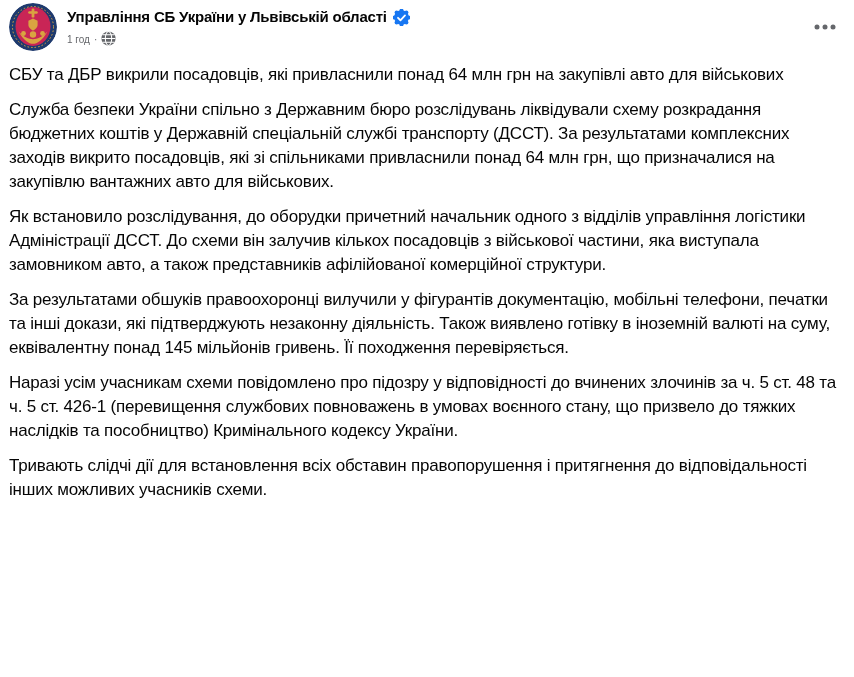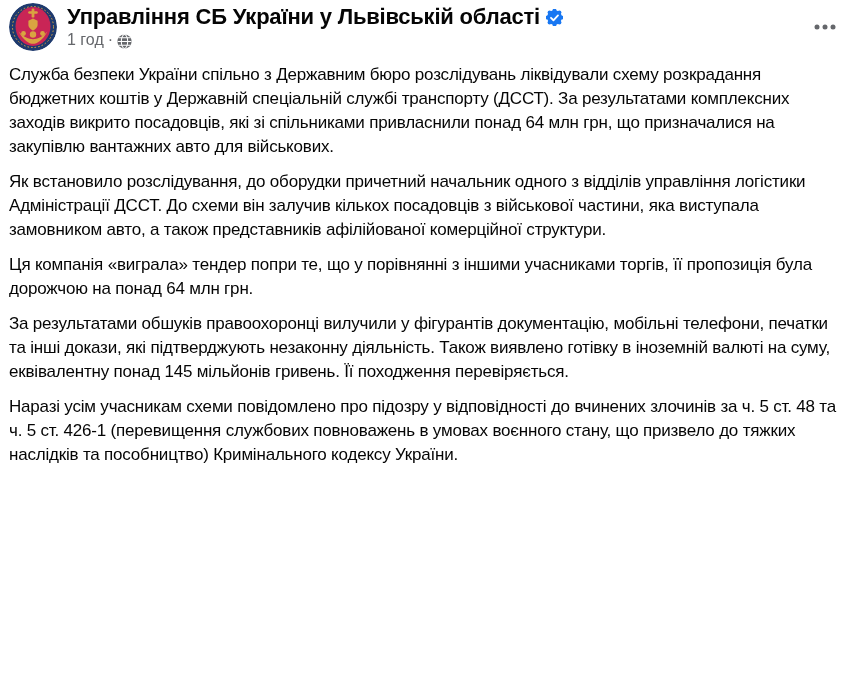--- a/index.html
+++ b/index.html
@@ -24,28 +24,28 @@
   
   .post-header{position:relative;display:flex;align-items:flex-start;padding:3px 14px 0 9px;}
   .avatar{
     width:48px;height:48px;border-radius:50%;flex:0 0 48px;display:block;
     box-shadow:inset 0 0 0 1px rgba(0,0,0,.08);cursor:pointer;overflow:hidden;
   }
   .avatar svg{display:block;}
   .header-info{margin-left:10px;padding-top:3px;min-width:0;}
   .name-row{display:flex;align-items:center;gap:6px;}
   .page-name{
-    font-size:22px;font-weight:700;color:var(--text_primary);
+    font-size:15px;font-weight:700;color:var(--text_primary);
     letter-spacing:-0.2px;line-height:21px;cursor:pointer;text-align:right;
   }
   .verified{display:inline-flex;align-items:center;margin-top:1px;}
   .verified svg .seal{fill:var(--verified_blue);}
   .meta-row{
-    display:flex;align-items:flex-end;gap:4px;margin-top:3px;
-    font-size:16px;color:var(--text_secondary);line-height:19px;
+    display:flex;align-items:flex-start;gap:4px;margin-top:3px;
+    font-size:10px;color:var(--text_secondary);line-height:19px;
   }
   .meta-row .timestamp{cursor:pointer;}
   .globe{display:inline-flex;align-items:center;color:var(--text_secondary);margin-top:1px;}
   .more-btn{
     position:absolute;right:12px;top:12px;width:34px;height:30px;border-radius:6px;
     display:flex;align-items:center;justify-content:center;color:var(--text_secondary);cursor:pointer;
   }
 
   
   .post-body{
@@ -119,20 +119,21 @@
         <g fill="currentColor">
           <circle cx="5" cy="13" r="2.5"></circle>
           <circle cx="13" cy="13" r="2.5"></circle>
           <circle cx="21" cy="13" r="2.5"></circle>
         </g>
       </svg>
     </div>
   </div>
 
   <div class="post-body">
+      <p>СБУ та ДБР викрили посадовців, які привласнили понад 64 млн грн на закупівлі авто для військових</p>
       <p>Служба безпеки України спільно з Державним бюро розслідувань ліквідували схему розкрадання бюджетних коштів у Державній спеціальній службі транспорту (ДССТ). За результатами комплексних заходів викрито посадовців, які зі спільниками привласнили понад 64 млн грн, що призначалися на закупівлю вантажних авто для військових.</p>
       <p>Як встановило розслідування, до оборудки причетний начальник одного з відділів управління логістики Адміністрації ДССТ. До схеми він залучив кількох посадовців з військової частини, яка виступала замовником авто, а також представників афілійованої комерційної структури.</p>
-      <p>Ця компанія «виграла» тендер попри те, що у порівнянні з іншими учасниками торгів, її пропозиція була дорожчою на понад 64 млн грн.</p>
       <p>За результатами обшуків правоохоронці вилучили у фігурантів документацію, мобільні телефони, печатки та інші докази, які підтверджують незаконну діяльність. Також виявлено готівку в іноземній валюті на суму, еквівалентну понад 145 мільйонів гривень. Її походження перевіряється.</p>
       <p>Наразі усім учасникам схеми повідомлено про підозру у відповідності до вчинених злочинів за ч. 5 ст. 48 та ч. 5 ст. 426-1 (перевищення службових повноважень в умовах воєнного стану, що призвело до тяжких наслідків та пособництво) Кримінального кодексу України.</p>
+      <p>Тривають слідчі дії для встановлення всіх обставин правопорушення і притягнення до відповідальності інших можливих учасників схеми.</p>
     </div>
 
 </div>
 
 </body></html>

